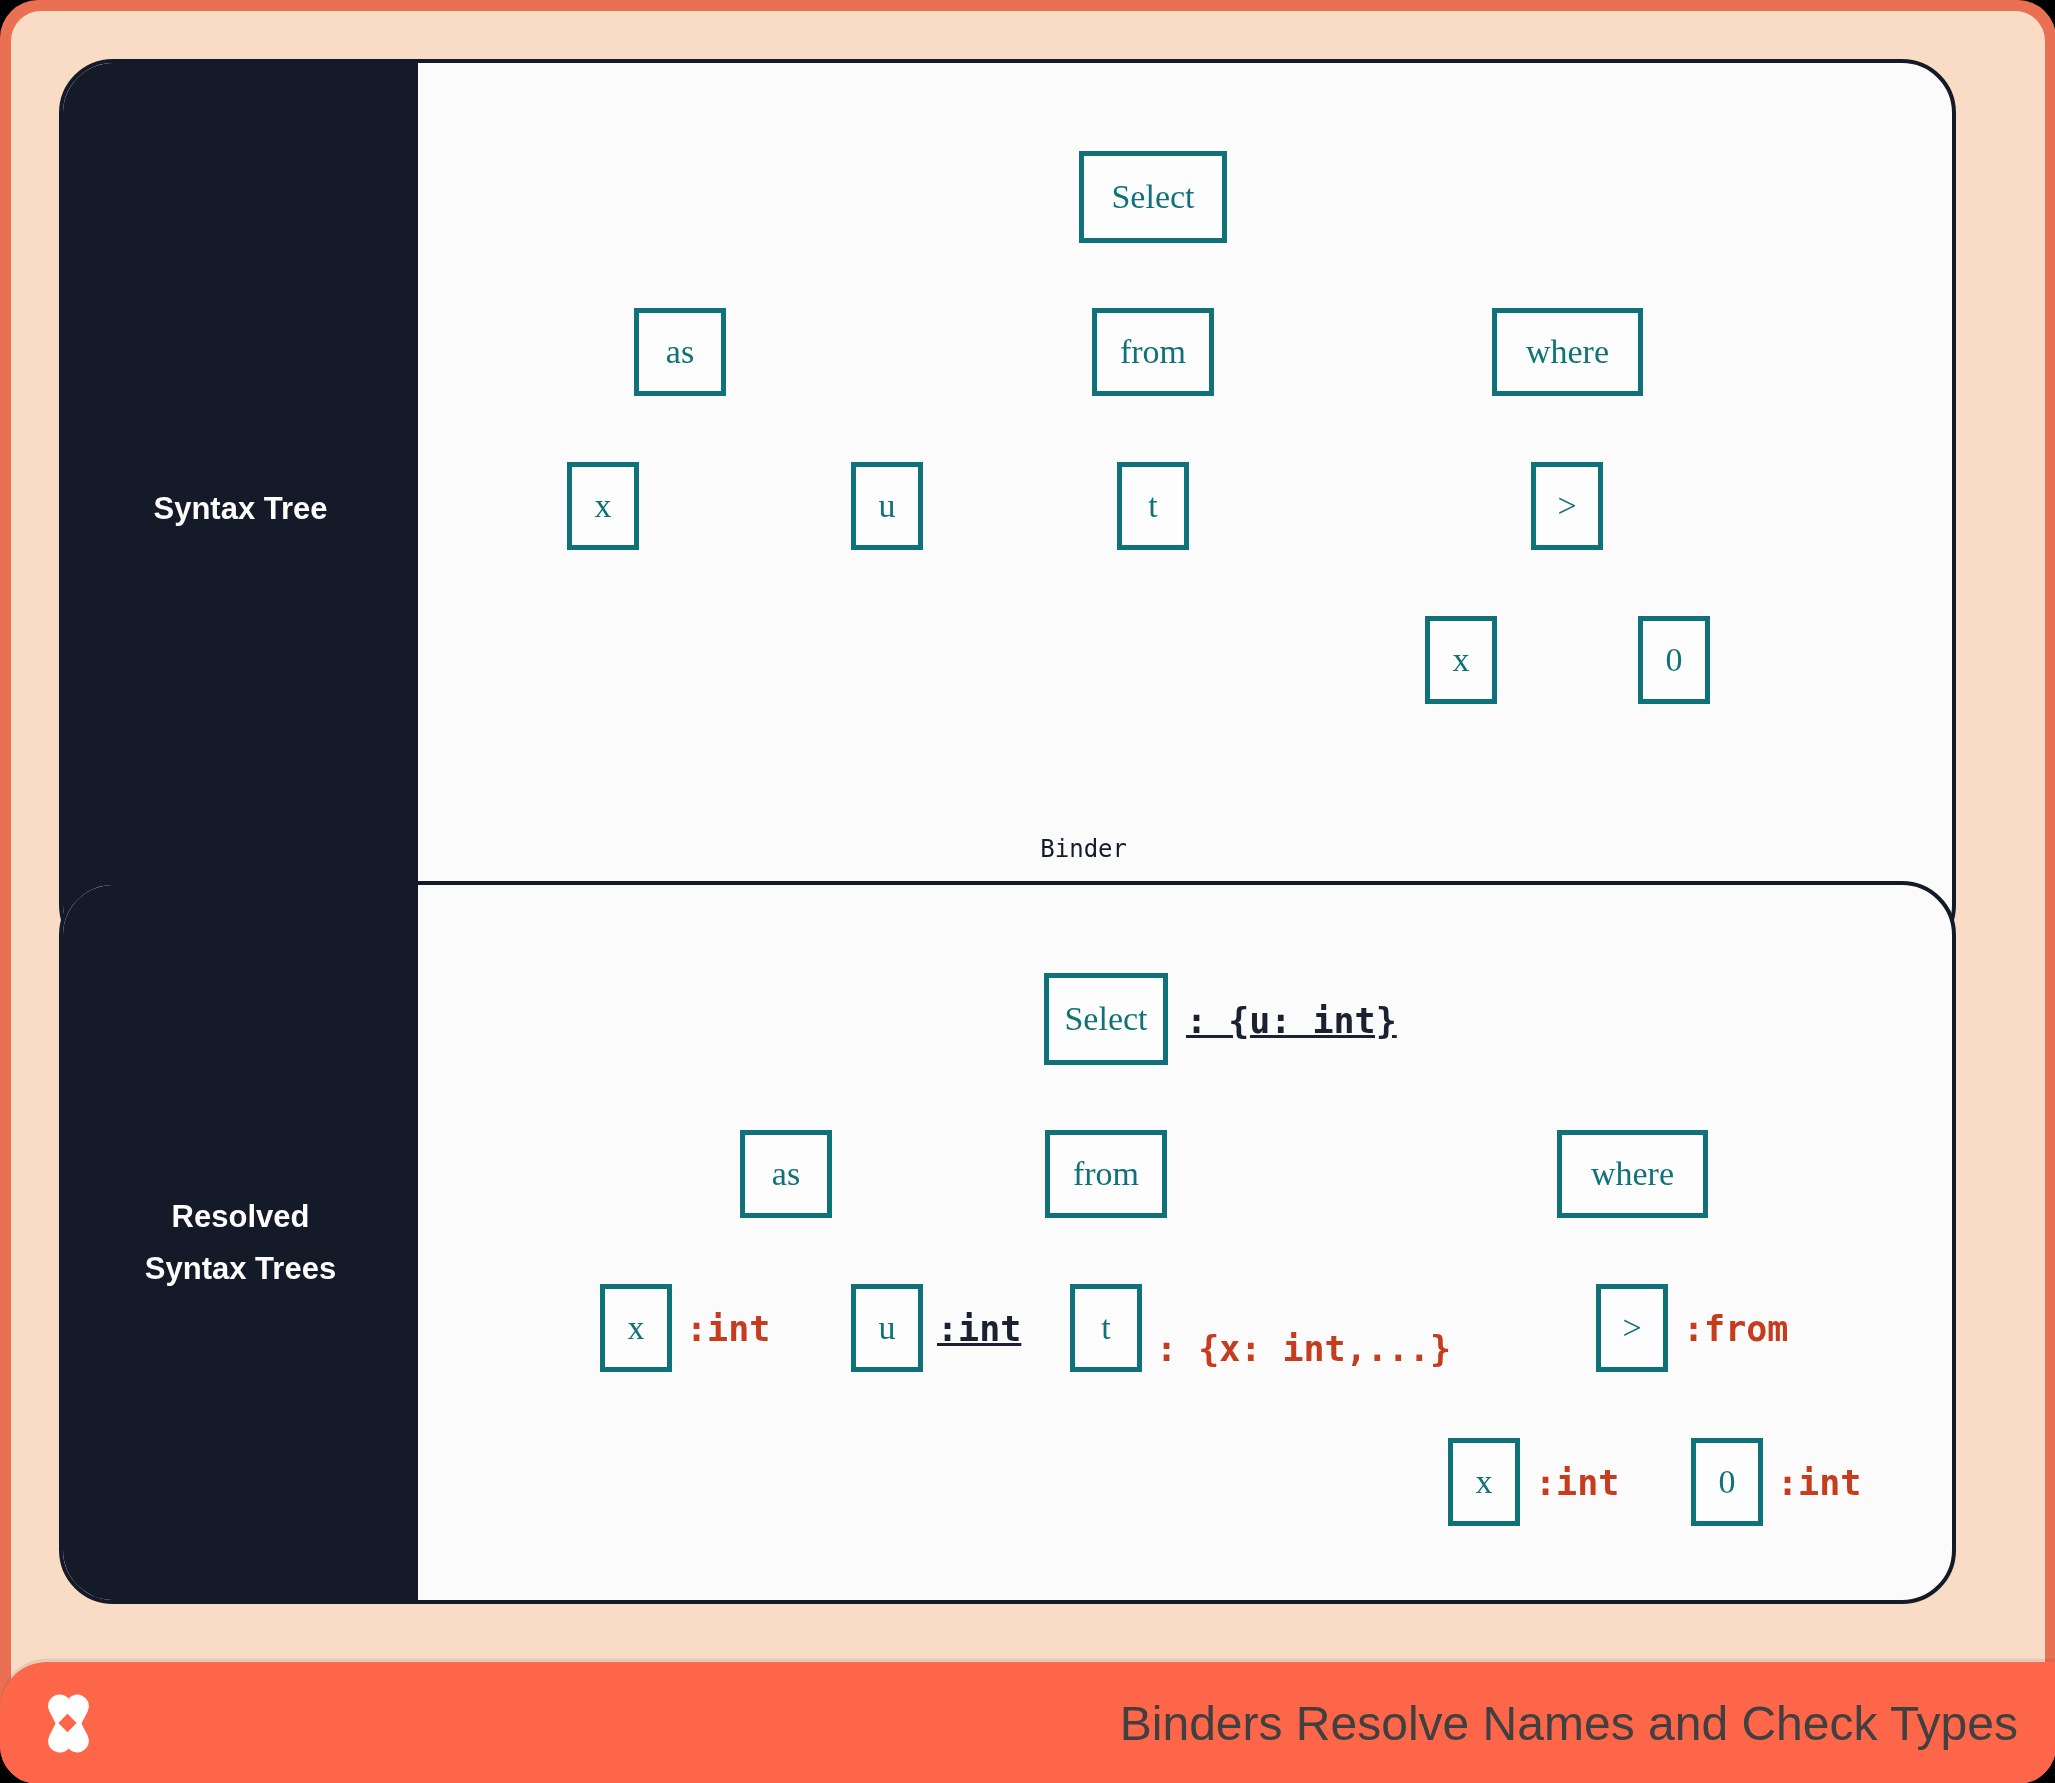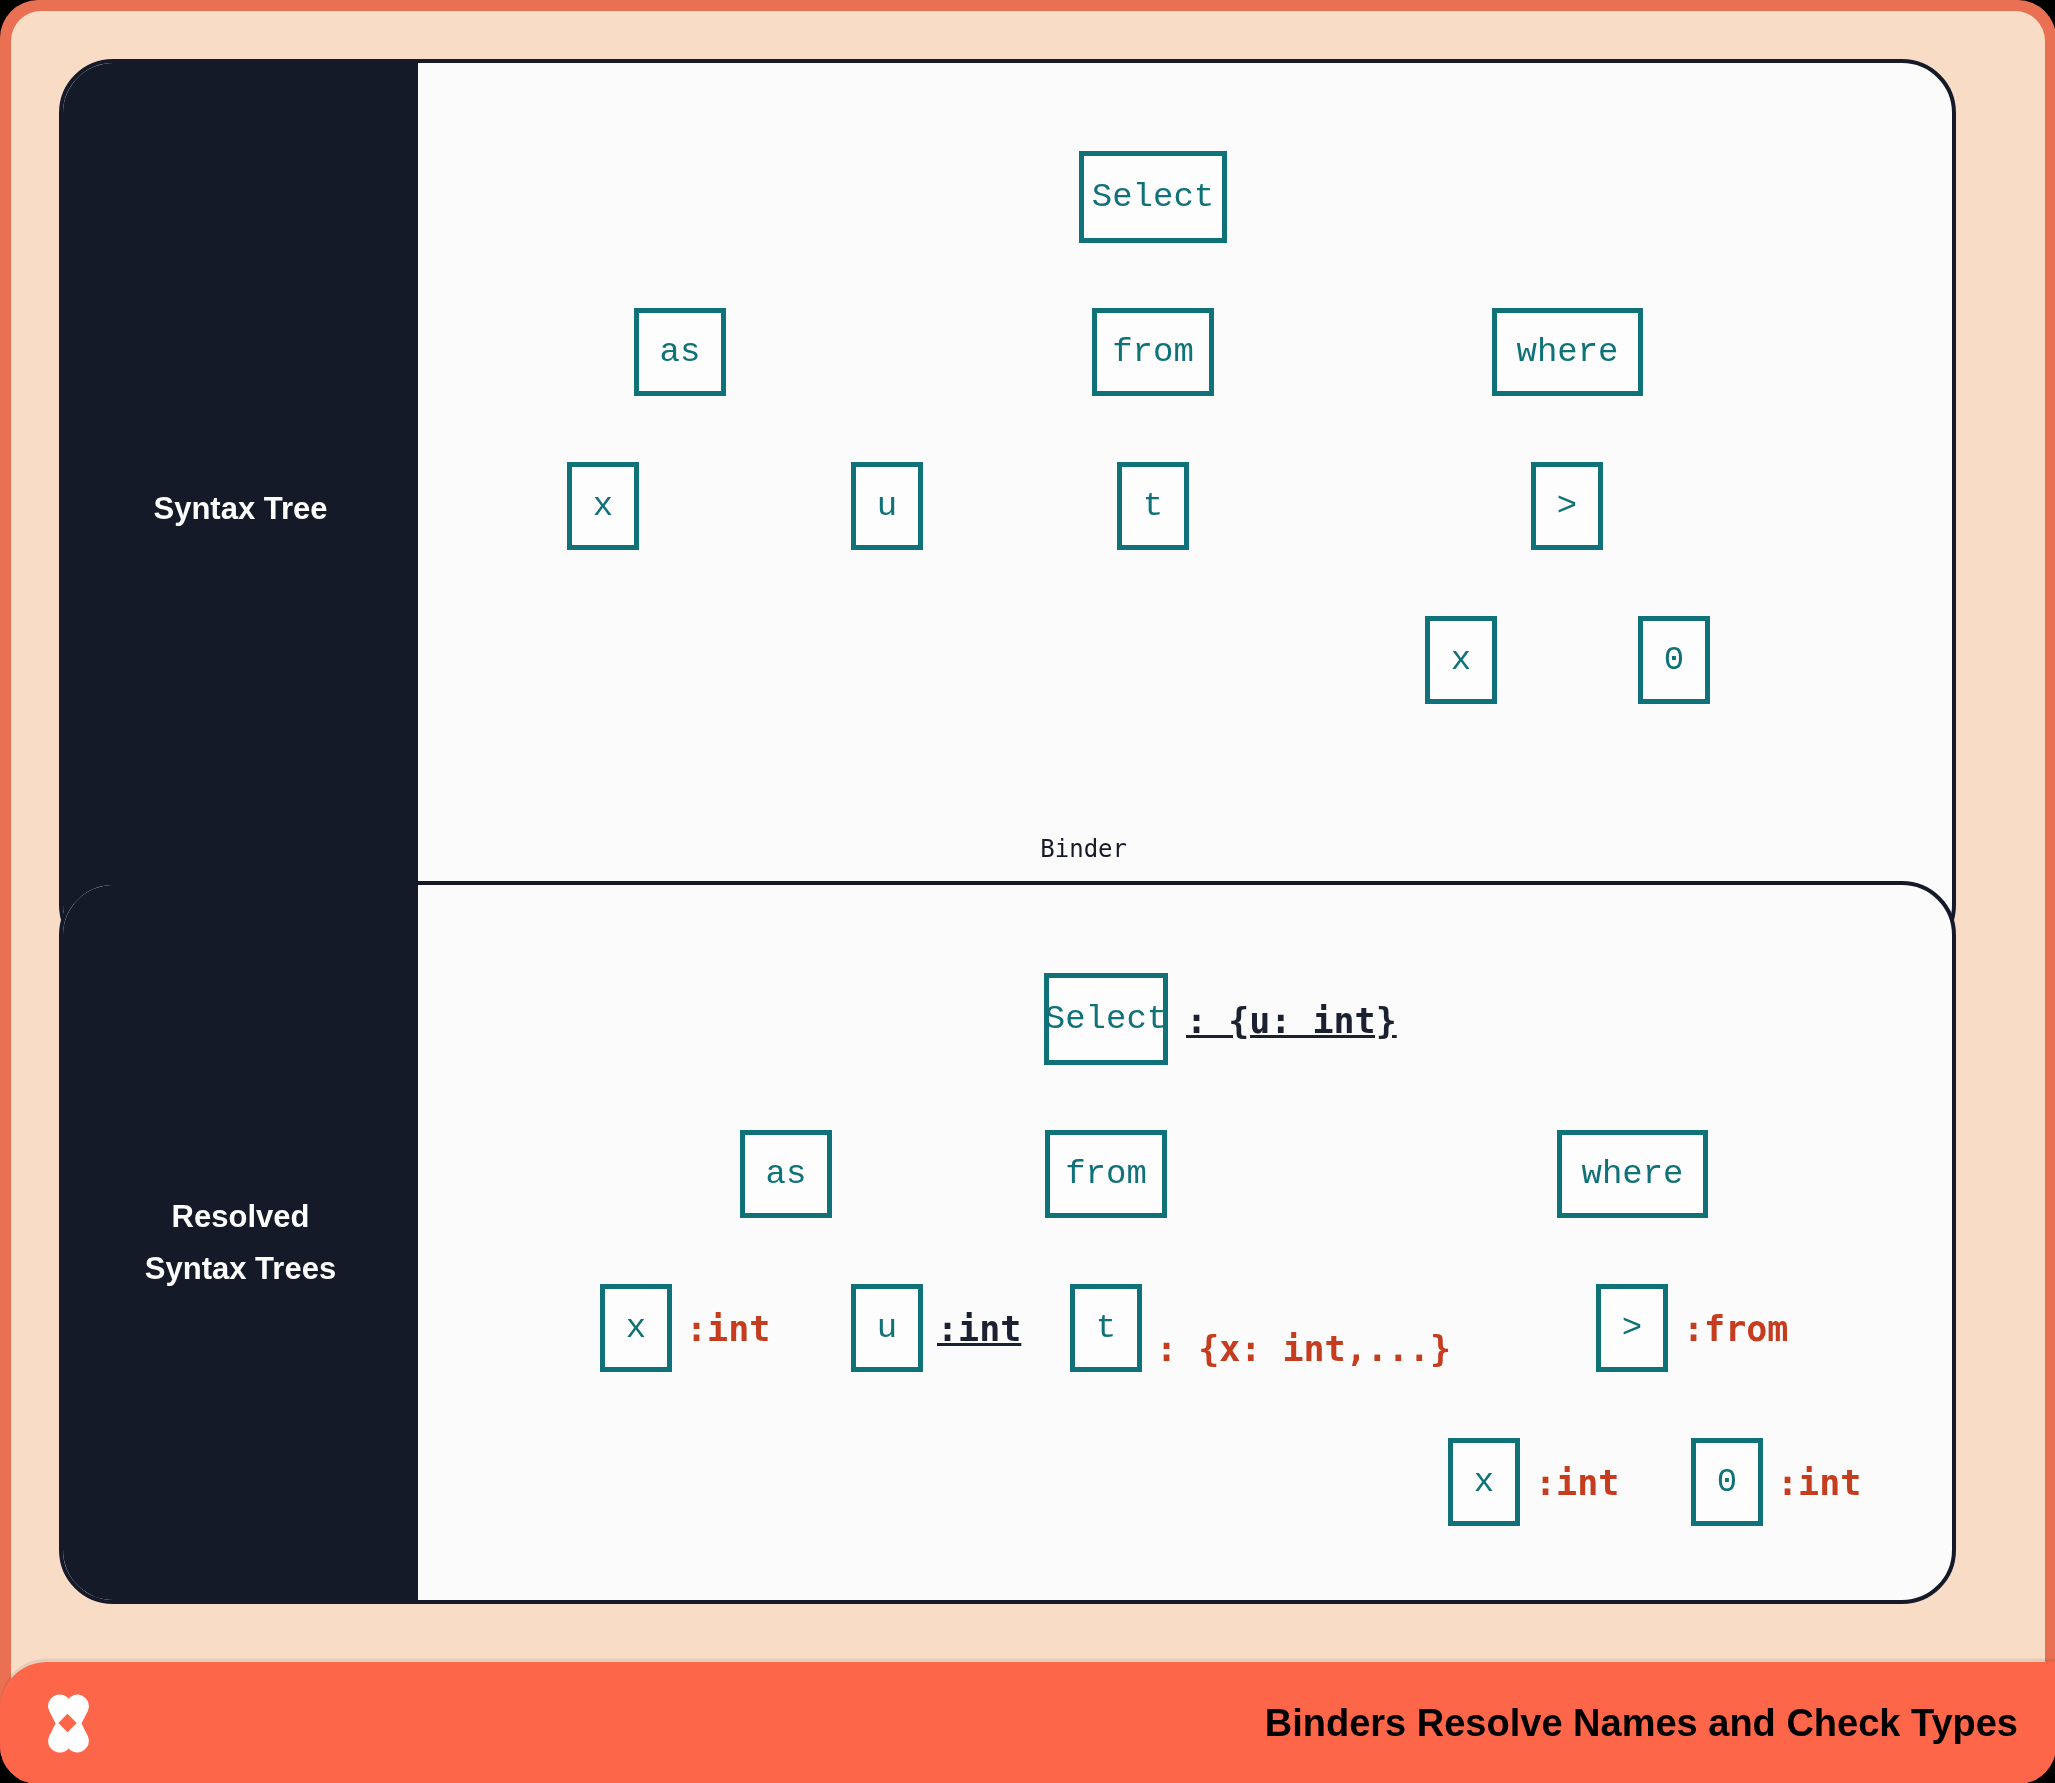--- a/index.html
+++ b/index.html
@@ -15,34 +15,34 @@
              display:flex; flex-direction:column; align-items:center; justify-content:center;
              color:#fdfdfd; font-weight:bold; font-size:31px; line-height:52px; text-align:center; }
 
   .tree-svg { position:absolute; left:0; top:0; width:2056px; height:1784px; pointer-events:none; }
   .edge { stroke:#0f7278; stroke-width:8; }
   .arrow-line { stroke:#141a28; stroke-width:8; }
   .arrow-head { fill:#141a28; }
 
   .node { position:absolute; background:#fdfdfe; border:5.3px solid #0f7278; box-sizing:border-box;
           display:flex; align-items:center; justify-content:center;
-          font-family:Liberation Mono, monospace; font-size:34px; color:#0f7278; }
+          font-family:Liberation Serif, serif; font-size:34px; color:#0f7278; }
   .ann { position:absolute; transform:translateY(-50%);
          font-family:"DejaVu Sans Mono","Liberation Mono",monospace; font-size:35px; font-weight:bold;
          white-space:pre; letter-spacing:0px; }
   .ann[data-color="red"]  { color:#c63c1e; }
   .ann[data-color="dark"] { color:#1b2130;text-decoration:underline; }
 
   .binder-label { position:absolute; left:1127px; top:849px; transform:translate(-100%,-50%);
                   font-family:"DejaVu Sans Mono","Liberation Mono",monospace; font-size:24px; color:#141a28; }
 
   .footer { position:absolute; left:0; right:0; top:1662px; bottom:0; background:#fe664a;
             border-top-left-radius:47px; box-shadow:0 -3.5px 0 rgba(0,0,0,0.07);
             display:flex; align-items:center; justify-content:flex-end; padding-right:38px; box-sizing:border-box; }
-  .footer-title { color:#000000; font-weight:bold; font-size:38px; }
+  .footer-title { color:#404040; font-weight:normal; font-size:48px; }
   .logo { position:absolute; left:37px; top:50%; transform:translateY(-50%); width:62px; height:57px; }
   .logo .bar { position:absolute; left:20px; top:-2.4px; width:22.5px; height:62px; background:#ffffff; border-radius:11.2px; }
   .logo .bar1 { transform:rotate(27deg); }
   .logo .bar2 { transform:rotate(-27deg); }
   .logo .hole { position:absolute; left:24px; top:22px; width:13px; height:13px; background:#fe664a; transform:rotate(45deg); }
 </style>
 </head>
 <body>
 
 <div class="stage">

